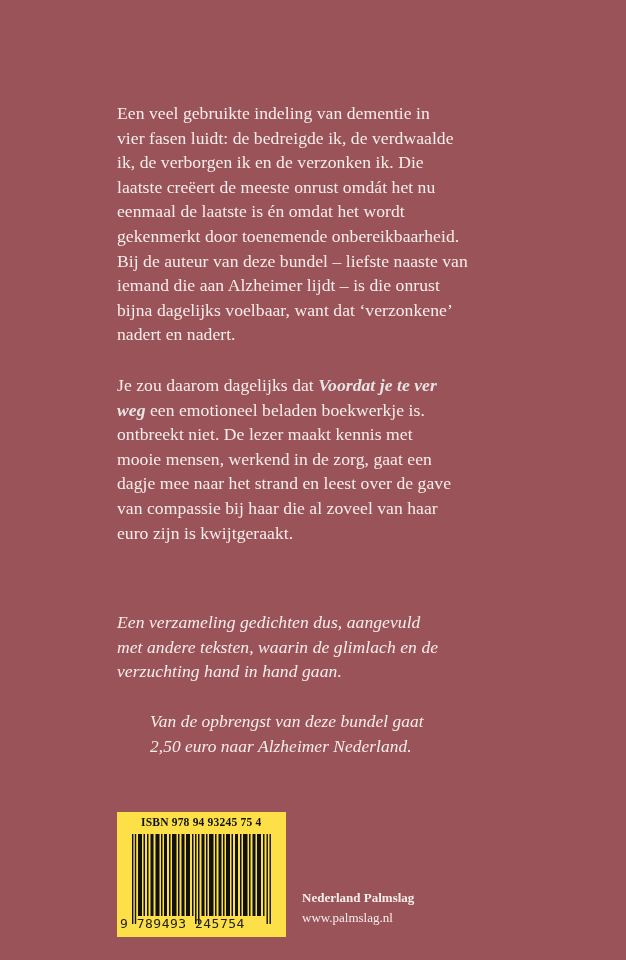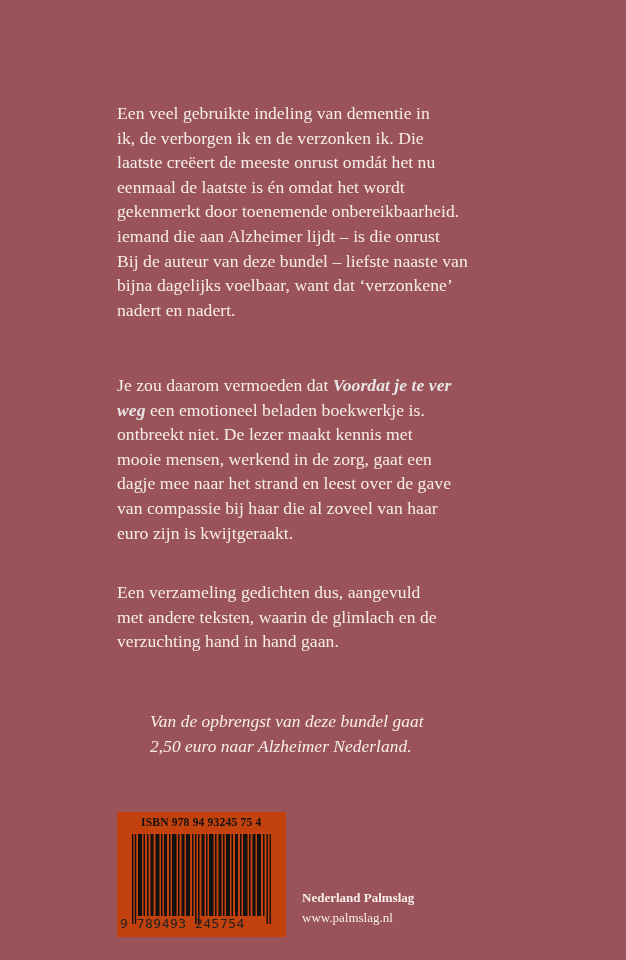--- a/index.html
+++ b/index.html
@@ -29,39 +29,39 @@
       line-height: 24.6px;
       letter-spacing: 0.05px;
       white-space: nowrap;
     }
     .text-block .line {
       display: block;
       height: 24.6px;
     }
     #para1 { top: 101px; }
     #para2 { top: 373px; }
-    #para3 { top: 580px; }
+    #para3 { top: 610px; font-style: italic; }
     #note {
       top: 709px;
       font-style: italic;
       font-size: 17.4px;
       margin-left: 33px;
     }
     .title-ref {
       color: #e5e5e5;
       font-style: italic;
       font-weight: bold;
     }
     .barcode-box {
       position: absolute;
       left: 117px;
       top: 812px;
       width: 169px;
       height: 125px;
-      background: #c2410c;
+      background: #fde047;
       box-sizing: border-box;
       padding-left: 36px;
     }
     .isbn-label {
       position: absolute;
       left: 24px;
       top: 4px;
       font-family: "Liberation Serif", serif;
       font-weight: bold;
       font-size: 11.5px;
@@ -98,32 +98,33 @@
     .publisher .pub-name { font-weight: bold; display: block; }
     .publisher .pub-url { display: block; }
   </style>
 </head>
 <body>
 
 <div class="cover">
 
   <div class="text-block" id="para1">
     <span class="line">Een veel gebruikte indeling van dementie in</span>
+    <span class="line">vier fasen luidt: de bedreigde ik, de verdwaalde</span>
     <span class="line">ik, de verborgen ik en de verzonken ik. Die</span>
     <span class="line">laatste creëert de meeste onrust omdát het nu</span>
     <span class="line">eenmaal de laatste is én omdat het wordt</span>
     <span class="line">gekenmerkt door toenemende onbereikbaarheid.</span>
+    <span class="line">Bij de auteur van deze bundel – liefste naaste van</span>
     <span class="line">iemand die aan Alzheimer lijdt – is die onrust</span>
-    <span class="line">Bij de auteur van deze bundel – liefste naaste van</span>
     <span class="line">bijna dagelijks voelbaar, want dat ‘verzonkene’</span>
     <span class="line">nadert en nadert.</span>
   </div>
 
   <div class="text-block" id="para2">
-    <span class="line"><span>Je zou daarom vermoeden dat </span><span class="title-ref">Voordat je te ver</span></span>
+    <span class="line"><span>Je zou daarom dagelijks dat </span><span class="title-ref">Voordat je te ver</span></span>
     <span class="line"><span class="title-ref">weg</span><span> een emotioneel beladen boekwerkje is.</span></span>
     <span class="line">ontbreekt niet. De lezer maakt kennis met</span>
     <span class="line">mooie mensen, werkend in de zorg, gaat een</span>
     <span class="line">dagje mee naar het strand en leest over de gave</span>
     <span class="line">van compassie bij haar die al zoveel van haar</span>
     <span class="line">euro zijn is kwijtgeraakt.</span>
   </div>
 
   <div class="text-block" id="para3">
     <span class="line">Een verzameling gedichten dus, aangevuld</span>

